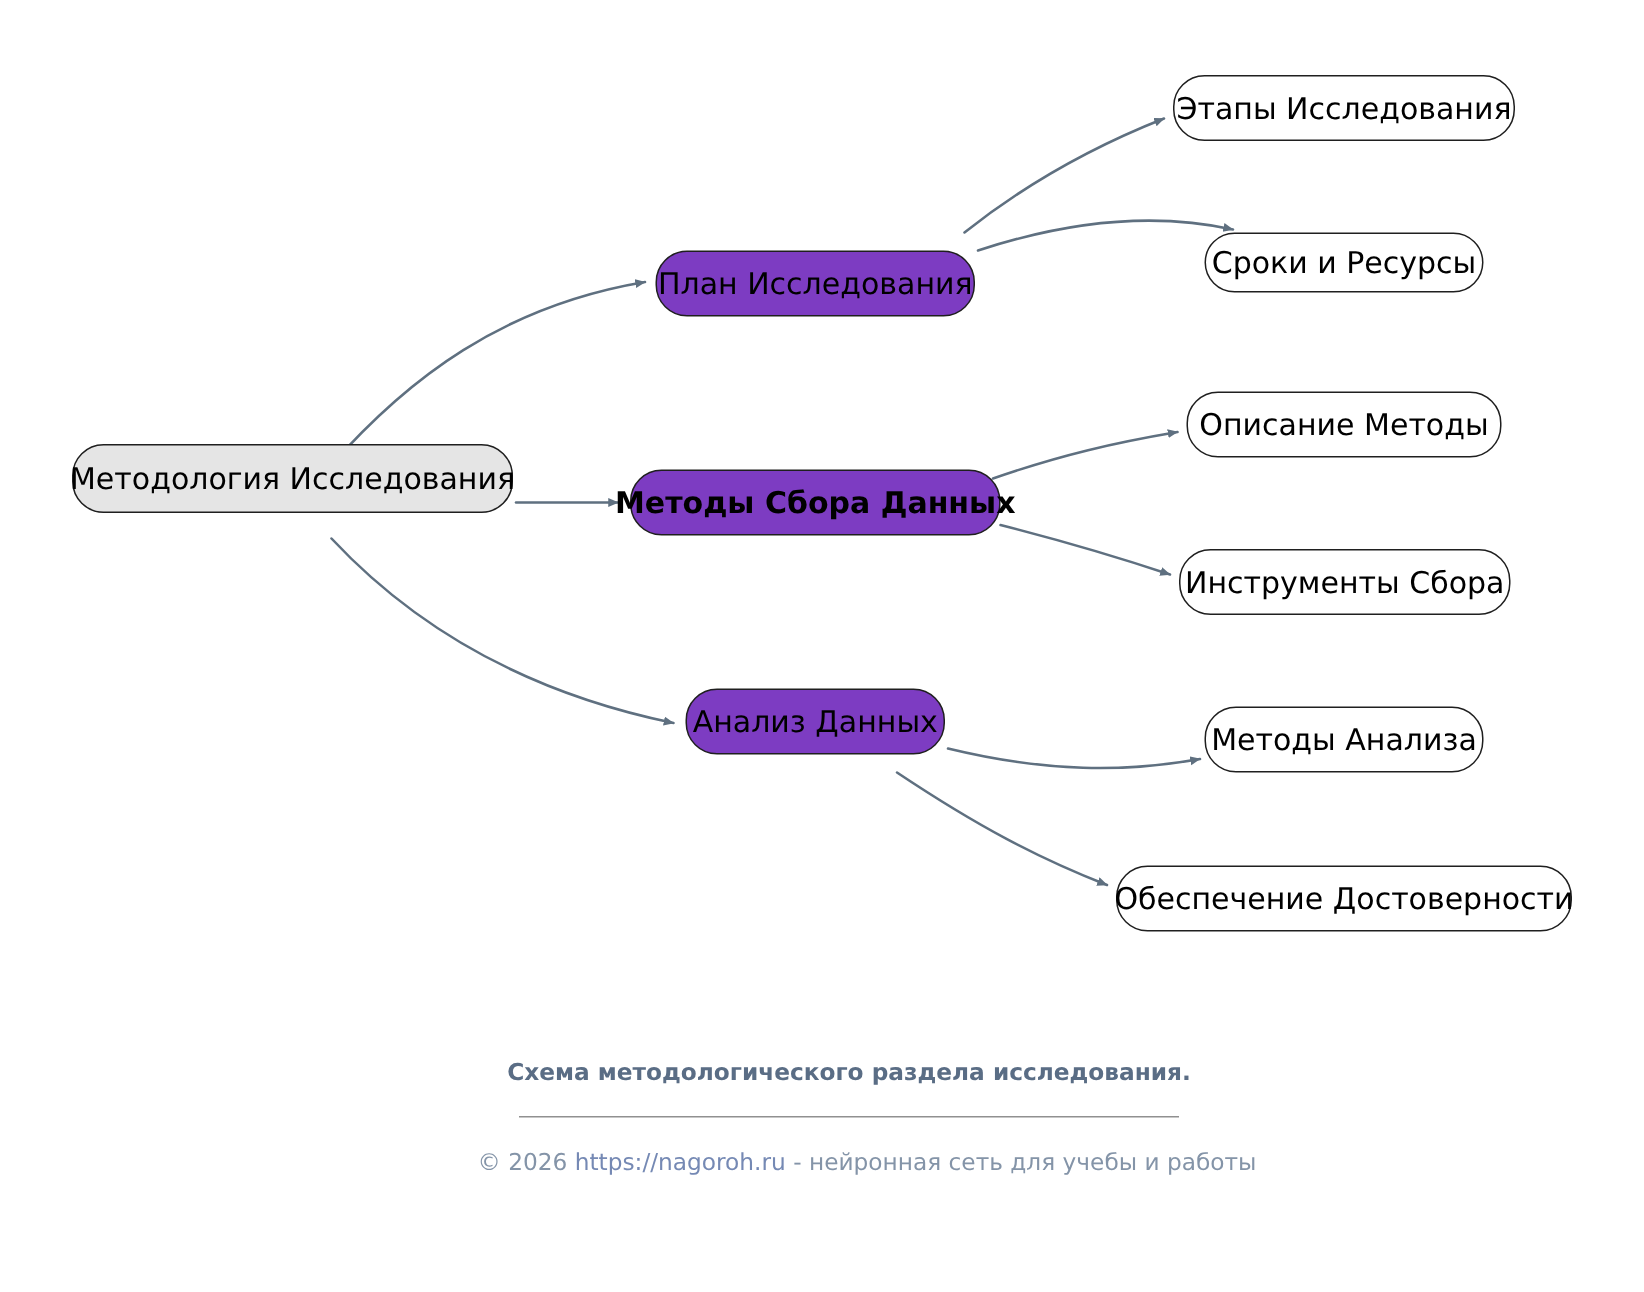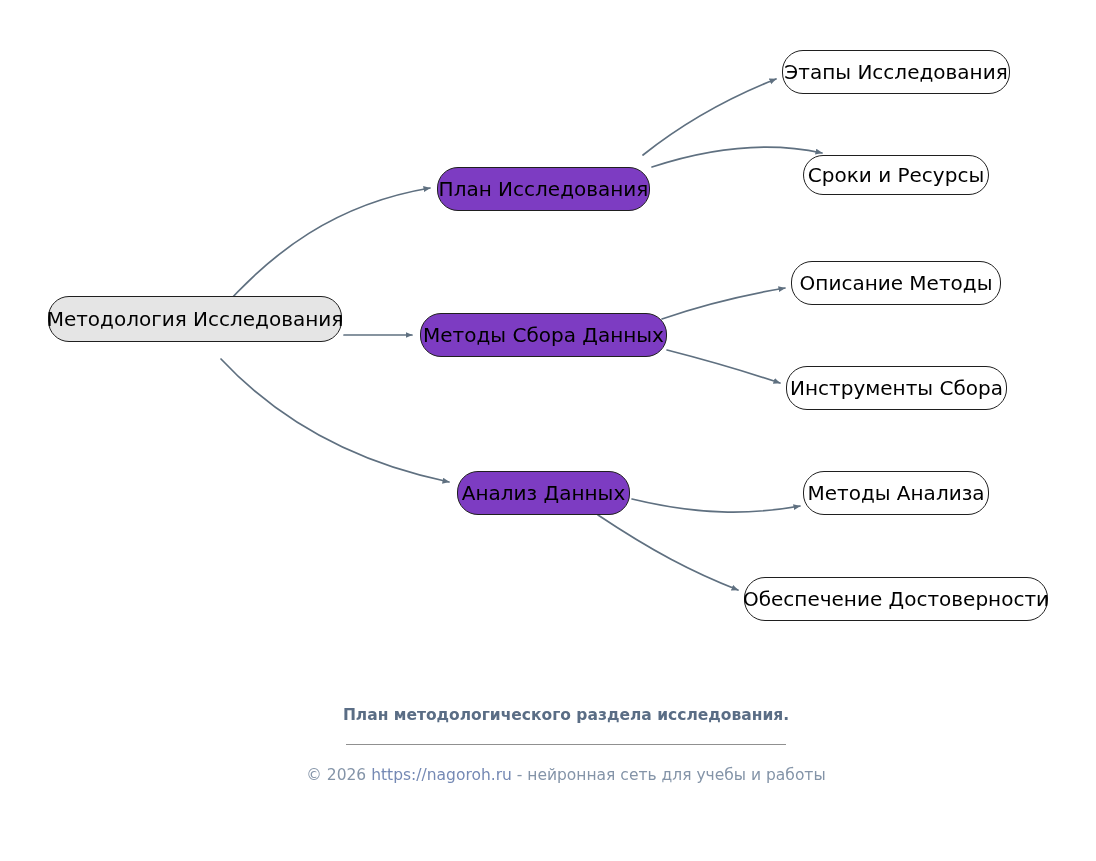--- a/index.html
+++ b/index.html
@@ -90,37 +90,37 @@
       <path d="M 667 350 C 714 362, 744 371, 780 383" marker-end="url(#arrowhead)"></path>
       <path d="M 632 499 C 698 515, 750 515, 800 506" marker-end="url(#arrowhead)"></path>
       <path d="M 598 515 C 652 551, 692 572, 738 590" marker-end="url(#arrowhead)"></path>
     </g>
   </svg>
 
   <div class="node" style="left: 48px; top: 296px; width: 294px; height: 46px; background: #e5e5e5;">Методология Исследования</div>
 
   <div class="node" style="left: 437px; top: 155px; width: 213px; height: 44px; background: rgb(125, 60, 194); margin-top: 12px;">План Исследования</div>
 
-  <div class="node" style="left: 420px; top: 313px; width: 247px; height: 44px; background: rgb(125, 60, 194);">Методы Сбора Данных</div>
+  <div class="node" style="left: 420px; top: 313px; width: 247px; height: 44px; background: rgb(125, 60, 194); font-weight: bold;">Методы Сбора Данных</div>
 
-  <div class="node" style="left: 457px; top: 471px; width: 173px; height: 44px; background: rgb(125, 60, 194);">Анализ Данных</div>
+  <div class="node" style="left: 457px; top: 459px; width: 173px; height: 44px; background: rgb(125, 60, 194);">Анализ Данных</div>
 
   <div class="node" style="left: 782px; top: 50px; width: 228px; height: 44px; background: rgb(255, 255, 255);">Этапы Исследования</div>
 
   <div class="node" style="left: 803px; top: 155px; width: 186px; height: 40px; background: rgb(255, 255, 255);">Сроки и Ресурсы</div>
 
   <div class="node" style="left: 791px; top: 261px; width: 210px; height: 44px; background: rgb(255, 255, 255);">Описание Методы</div>
 
   <div class="node" style="left: 786px; top: 366px; width: 221px; height: 44px; background: rgb(255, 255, 255);">Инструменты Сбора</div>
 
   <div class="node" style="left: 803px; top: 471px; width: 186px; height: 44px; background: rgb(255, 255, 255);">Методы Анализа</div>
 
   <div class="node" style="left: 744px; top: 577px; width: 304px; height: 44px; background: rgb(255, 255, 255);">Обеспечение Достоверности</div>
 
-  <div class="caption" style="color: rgb(90, 109, 133);">План методологического раздела исследования.</div>
+  <div class="caption" style="color: rgb(90, 109, 133);">Схема методологического раздела исследования.</div>
 
   <div class="divider"></div>
 
-  <div class="footer" style="color: rgb(132, 148, 168);">
+  <div class="footer" style="color: rgb(132, 148, 168); margin-left: 12px;">
     <span>© 2026 </span><a href="#" style="color: rgb(117, 137, 180);">https://nagoroh.ru</a><span> - нейронная сеть для учебы и работы</span>
   </div>
 
 </div>
 
 </body></html>

